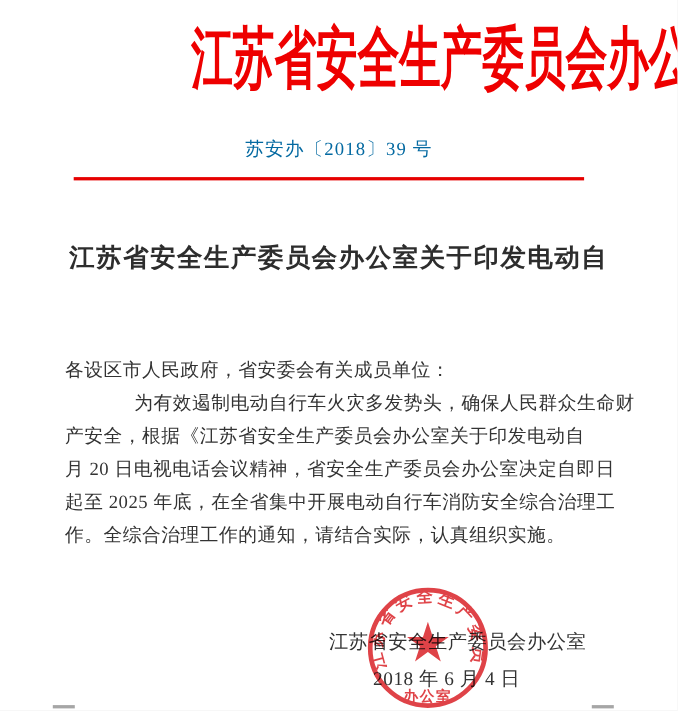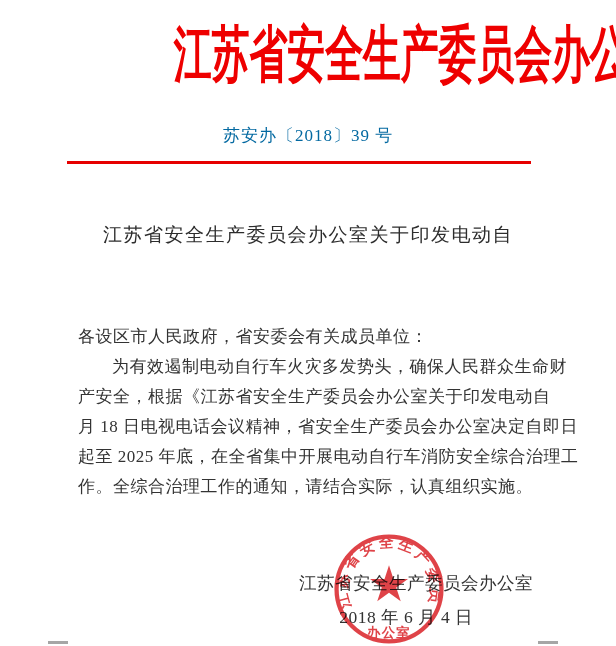--- a/index.html
+++ b/index.html
@@ -28,31 +28,31 @@
     position:absolute;top:126px;left:0;right:0;
     text-align:center;font-size:17px;line-height:20px;
     color:#0369a1;letter-spacing:1px;
   }
   .red-rule{
     position:absolute;top:161px;left:67px;width:464px;height:3px;
     background:#e60000;
   }
   .doc-title{
     position:absolute;top:219px;left:0;right:0;
-    text-align:center;font-weight:normal;
-    font-size:19px;line-height:32px;color:#2d2d2d;
+    text-align:center;font-weight:bold;
+    font-size:23px;line-height:32px;color:#2d2d2d;
     letter-spacing:1.5px;
   }
   .body-text{
-    position:absolute;top:322px;left:78px;width:518px;
+    position:absolute;top:322px;left:59px;width:518px;
     font-size:17px;line-height:30px;color:#333333;
     letter-spacing:0.5px;
   }
   .body-text .line{white-space:nowrap;}
-  .body-text .indent{text-indent:2em;}
+  .body-text .indent{text-indent:2em;text-align:right;}
   .signature-org{
     position:absolute;top:572px;right:83px;
     font-size:17.5px;line-height:22px;color:#333333;
     letter-spacing:0.5px;
   }
   .signature-date{
     position:absolute;top:606px;right:143px;
     font-size:17.5px;line-height:22px;color:#333333;
     letter-spacing:0.5px;
   }
@@ -80,21 +80,21 @@
   <div class="red-rule"></div>
 
   <div class="doc-title">
     <div>江苏省安全生产委员会办公室关于印发电动自</div>
   </div>
 
   <div class="body-text">
     <div class="line">各设区市人民政府，省安委会有关成员单位：</div>
     <div class="line indent">为有效遏制电动自行车火灾多发势头，确保人民群众生命财</div>
     <div class="line">产安全，根据《江苏省安全生产委员会办公室关于印发电动自</div>
-    <div class="line">月 18 日电视电话会议精神，省安全生产委员会办公室决定自即日</div>
+    <div class="line">月 20 日电视电话会议精神，省安全生产委员会办公室决定自即日</div>
     <div class="line">起至 2025 年底，在全省集中开展电动自行车消防安全综合治理工</div>
     <div class="line">作。全综合治理工作的通知，请结合实际，认真组织实施。</div>
   </div>
 
   <div class="signature-org">江苏省安全生产委员会办公室</div>
   <div class="signature-date">2018 年 6 月 4 日</div>
 
   <svg class="seal" viewBox="0 0 120 120" xmlns="http://www.w3.org/2000/svg">
     <circle cx="60" cy="60" r="55.2" fill="none" stroke="#dd3338" stroke-width="4.5"></circle>
     <path id="sealArc" d="M 20.1 78.6 A 44 44 0 1 1 99.9 78.6" fill="none"></path>

